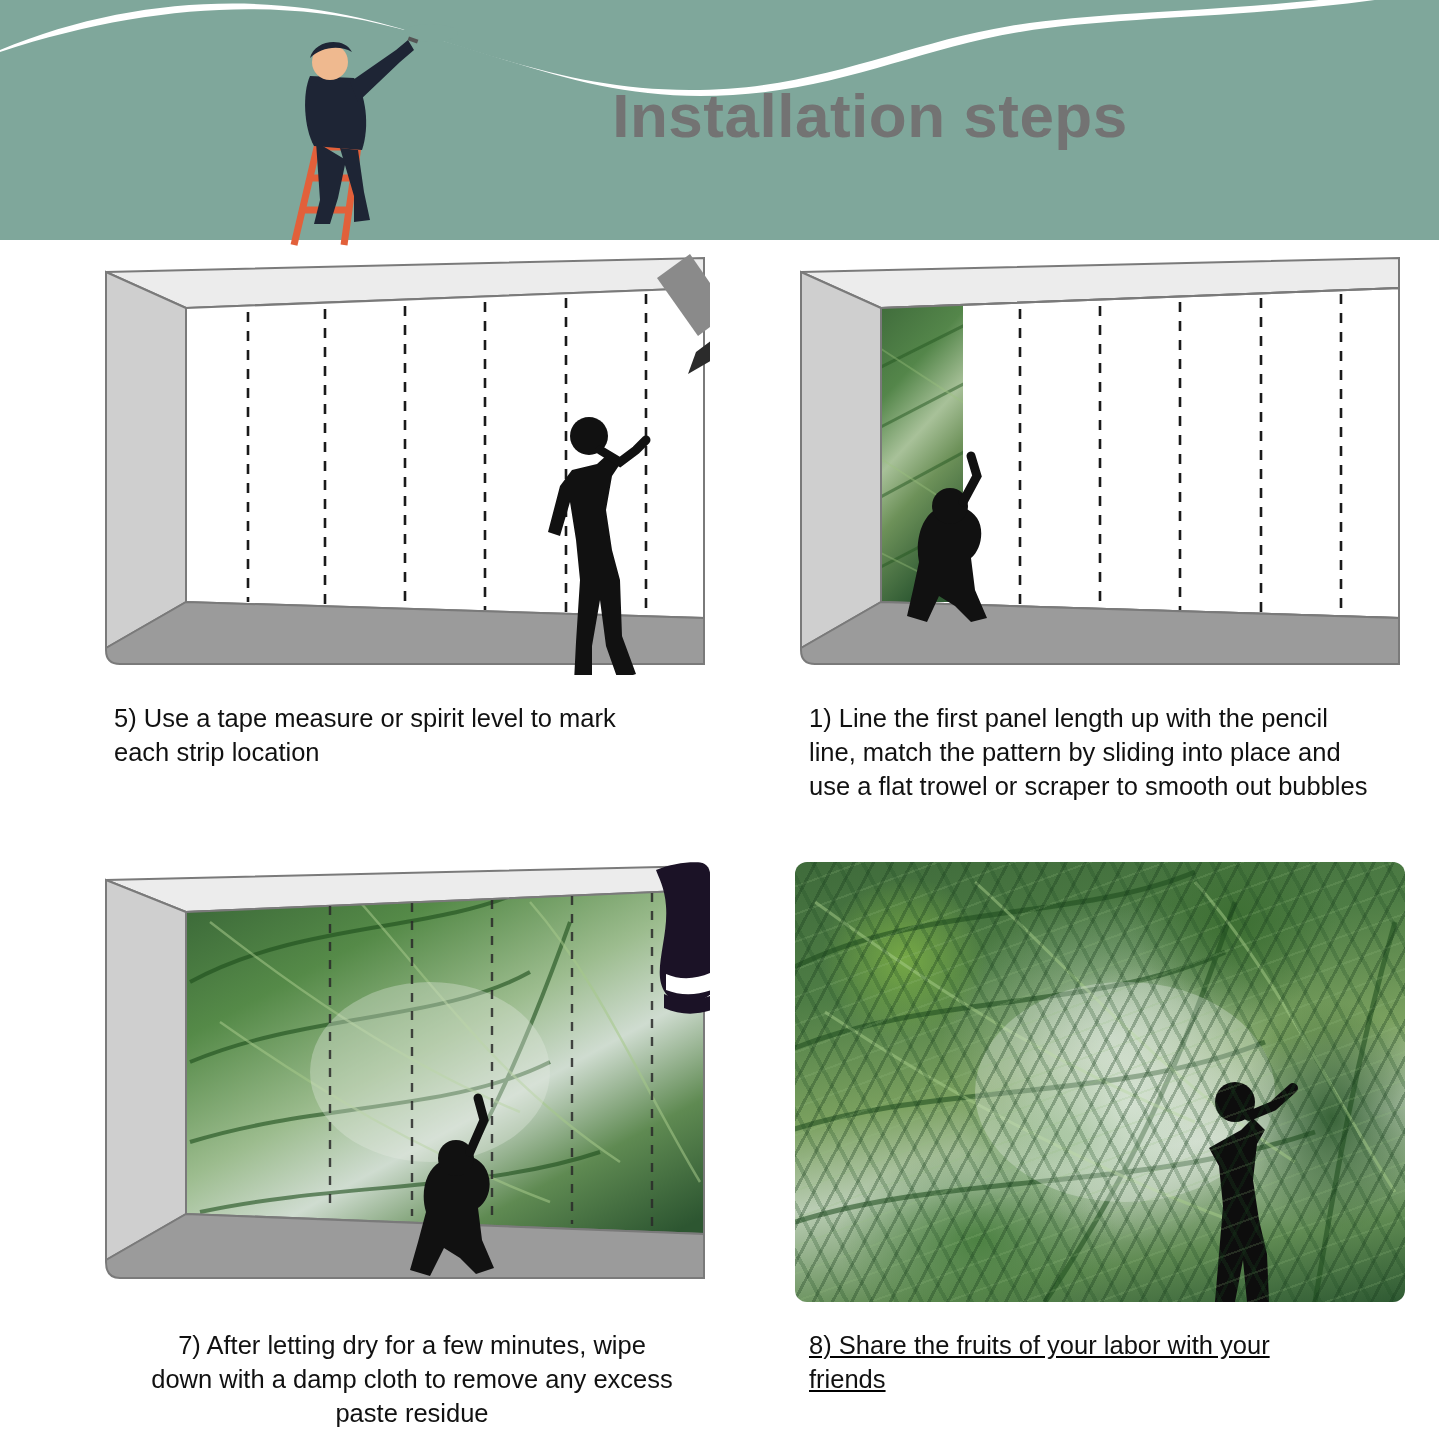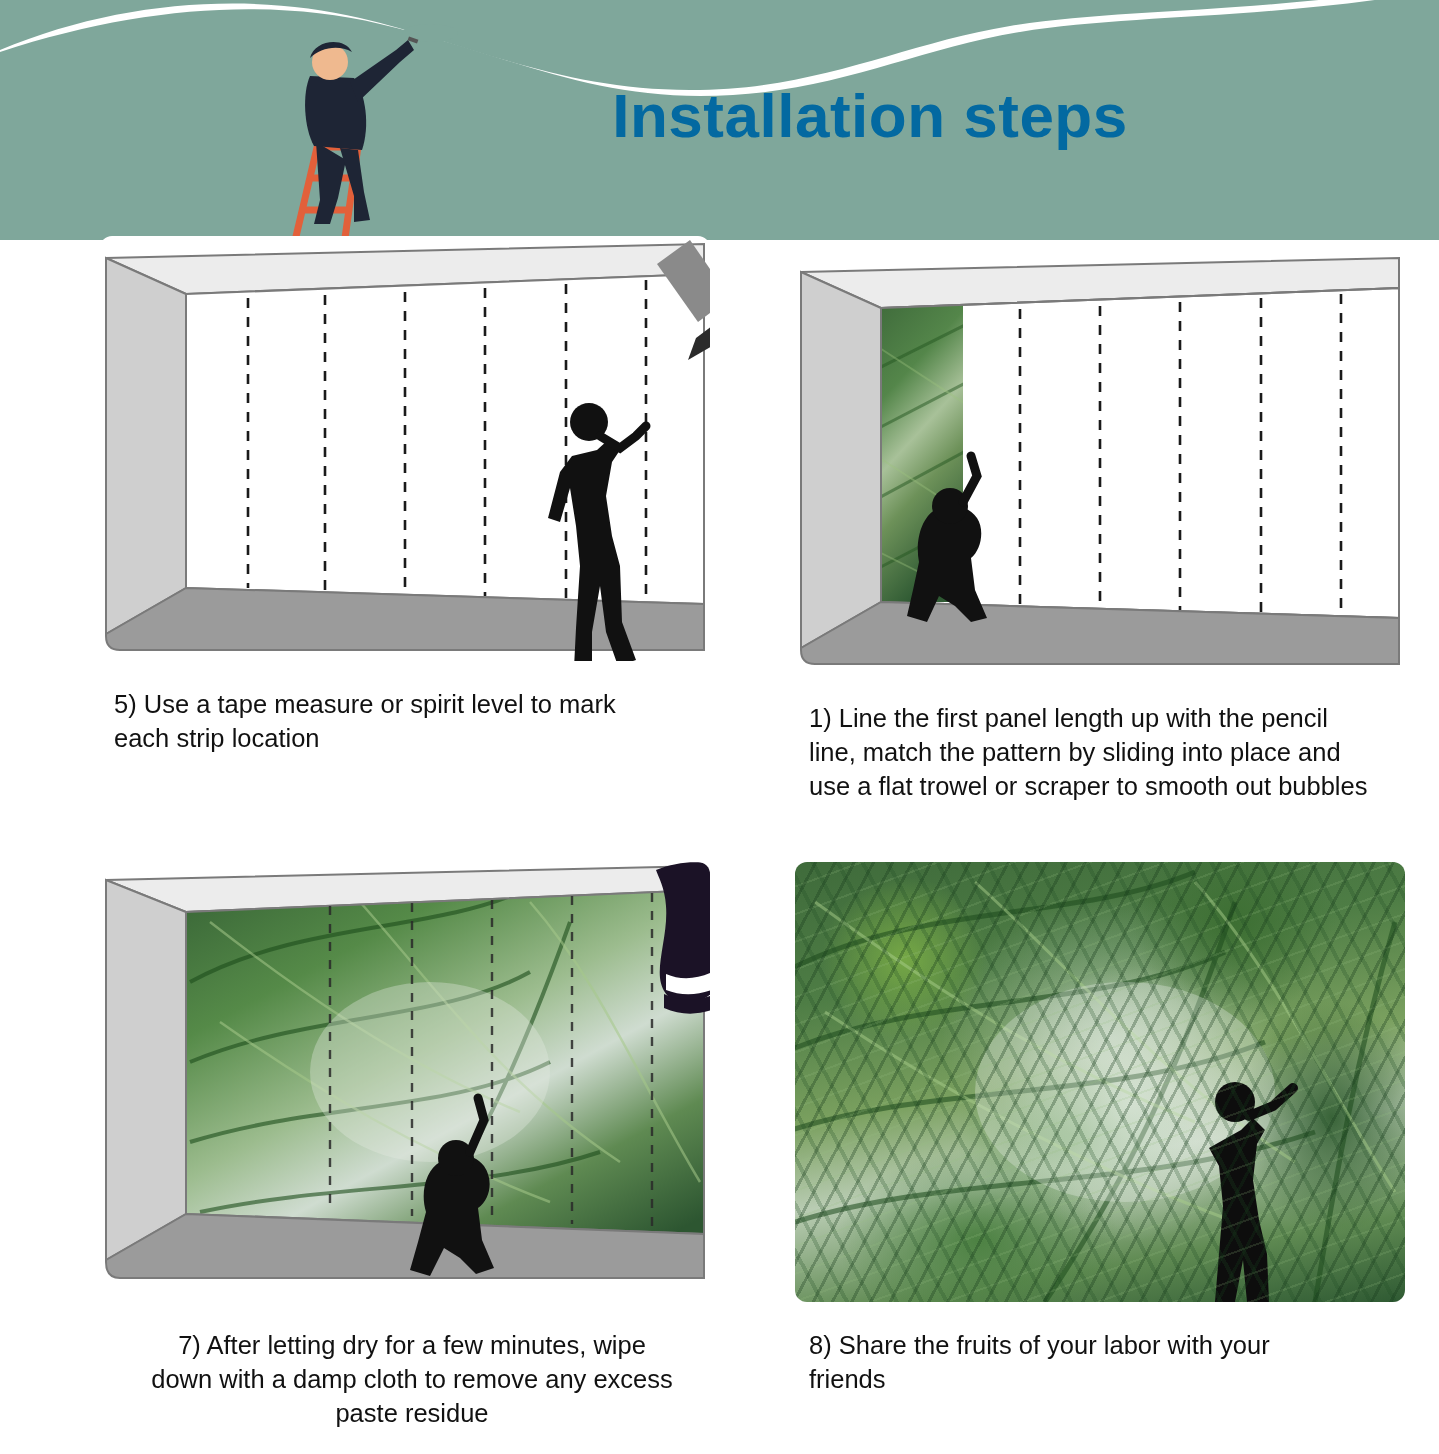--- a/index.html
+++ b/index.html
@@ -32,21 +32,21 @@
     height: 320px;
   }
   .header-title {
     position: absolute;
     left: 420px;
     top: 85px;
     width: 900px;
     text-align: center;
     font-size: 62px;
     font-weight: bold;
-    color: #0369a1;
+    color: #737373;
     letter-spacing: 0.5px;
     line-height: 1;
   }
   .painter {
     position: absolute;
     left: 258px;
     top: 10px;
     width: 220px;
     height: 240px;
   }
@@ -125,21 +125,21 @@
     <circle cx="72" cy="52" r="18" fill="#efb98f"></circle>
     <path d="M52 48 C56 30 86 26 94 42 C80 34 62 38 52 48 Z" fill="#1e2535"></path>
 
     <ellipse cx="172" cy="23" rx="28" ry="9" fill="#7fa79b"></ellipse>
     <rect x="150" y="28" width="10" height="4" fill="#555" transform="rotate(20 155 30)"></rect>
   </svg>
 
   <div class="header-title">Installation steps</div>
 </div>
 
-<div class="panel" style="left:100px; top:236px; width:610px;">
+<div class="panel" style="left:100px; top:250px; width:610px;">
   <div class="scene" style="width:610px;height:425px;">
     <svg viewBox="0 0 610 425" width="610" height="425">
 
       <path d="M6 22 L604 8 L604 38 L86 58 Z" fill="#ececec" stroke="#7a7a7a" stroke-width="2"></path>
 
       <path d="M6 22 L86 58 L86 352 L6 398 Z" fill="#cfcfcf" stroke="#7a7a7a" stroke-width="2"></path>
 
       <path d="M86 58 L604 38 L604 368 L86 352 Z" fill="#ffffff" stroke="#7a7a7a" stroke-width="2"></path>
 
       <path d="M6 398 L86 352 L604 368 L604 414 L20 414 Q6 414 6 400 Z" fill="#9b9b9b" stroke="#7a7a7a" stroke-width="2"></path>
@@ -283,21 +283,21 @@
         <circle cx="356" cy="296" r="18"></circle>
         <path d="M370 290 L384 258 L378 236" stroke="#111111" stroke-width="9" fill="none" stroke-linecap="round"></path>
       </g>
     </svg>
   </div>
   <div class="caption" style="margin-top:26px; margin-left:14px;text-align:center;">7)  After letting dry for a few minutes, wipe
 down with a damp cloth to remove any excess
 paste residue</div>
 </div>
 
-<div class="panel" style="left:795px; top:862px; width:498px;">
+<div class="panel" style="left:795px; top:862px; width:498px;text-decoration:underline;">
   <div class="scene jungle" style="width:610px;height:440px;">
     <div class="mist"></div>
     <svg viewBox="0 0 610 440" width="610" height="440" style="position:absolute;left:0;top:0;">
       <g stroke="#1c4a1c" stroke-width="5" fill="none" opacity="0.55">
         <path d="M-10 110 C120 40 280 60 400 10"></path>
         <path d="M-10 190 C130 130 300 150 430 90"></path>
         <path d="M-10 270 C140 220 320 240 470 180"></path>
         <path d="M0 360 C160 310 340 330 520 270"></path>
         <path d="M250 440 C330 320 380 220 440 40"></path>
         <path d="M520 440 C540 320 560 200 600 60"></path>

